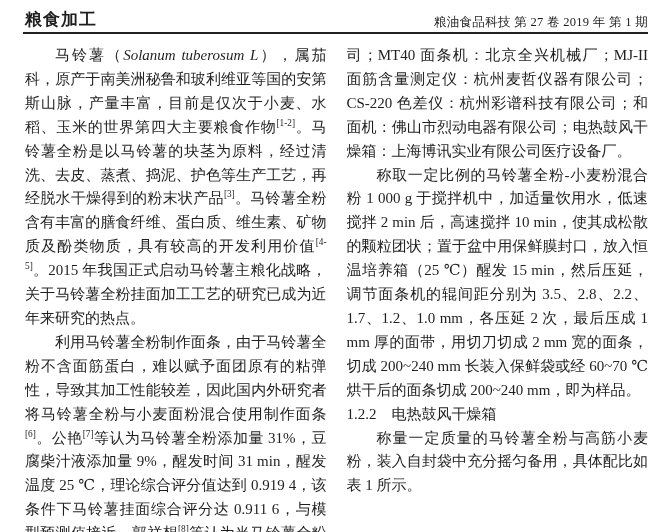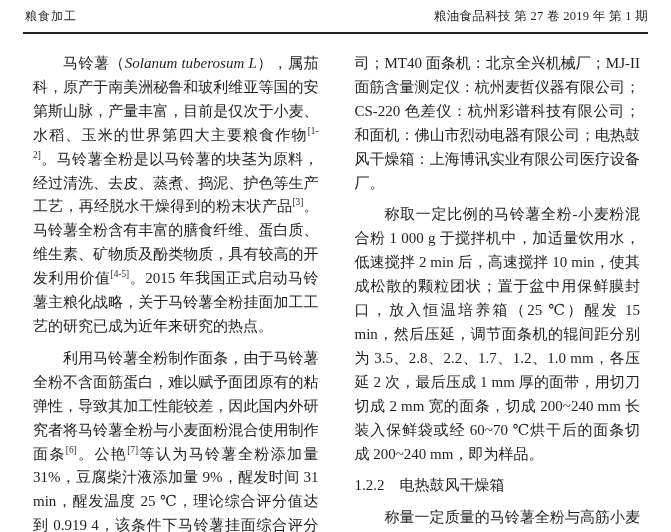--- a/index.html
+++ b/index.html
@@ -11,35 +11,35 @@
     font-family:"Liberation Serif","DejaVu Serif",serif;
     color:#1f1f1f;
   }
   .page{position:relative;width:671px;height:532px;background:#ffffff;}
   .header{
     position:absolute;left:25px;right:23px;top:8px;
     display:flex;justify-content:space-between;align-items:flex-end;
   }
   .h-left{
     font-family:"Liberation Sans","DejaVu Sans",sans-serif;
-    font-weight:normal;font-size:12px;letter-spacing:1px;
+    font-weight:bold;font-size:17px;letter-spacing:1px;
   }
   .h-right{font-size:12.5px;letter-spacing:0.3px;margin-left:43px;}
   .rule{position:absolute;left:23px;right:23px;top:32px;height:2px;background:#222222;}
   .columns{
     position:absolute;left:25px;top:44px;width:623px;height:488px;
     display:flex;gap:20px;overflow:hidden;
   }
   .col{
     flex:1;min-width:0;
     font-size:15px;line-height:23.9px;
     text-align:justify;
     overflow:hidden;
   }
-  .para{margin:8px;padding:0;}
+  .para{margin:0;padding:0;}
   .indent{text-indent:2em;}
   .heading2{font-weight:bold;text-indent:0;}
   .heading3{font-weight:normal;text-indent:0;}
   sup.ref{font-size:0.62em;vertical-align:super;line-height:0;}
   i{font-style:italic;}
 </style>
 </head>
 <body>
 
 <div class="page">

